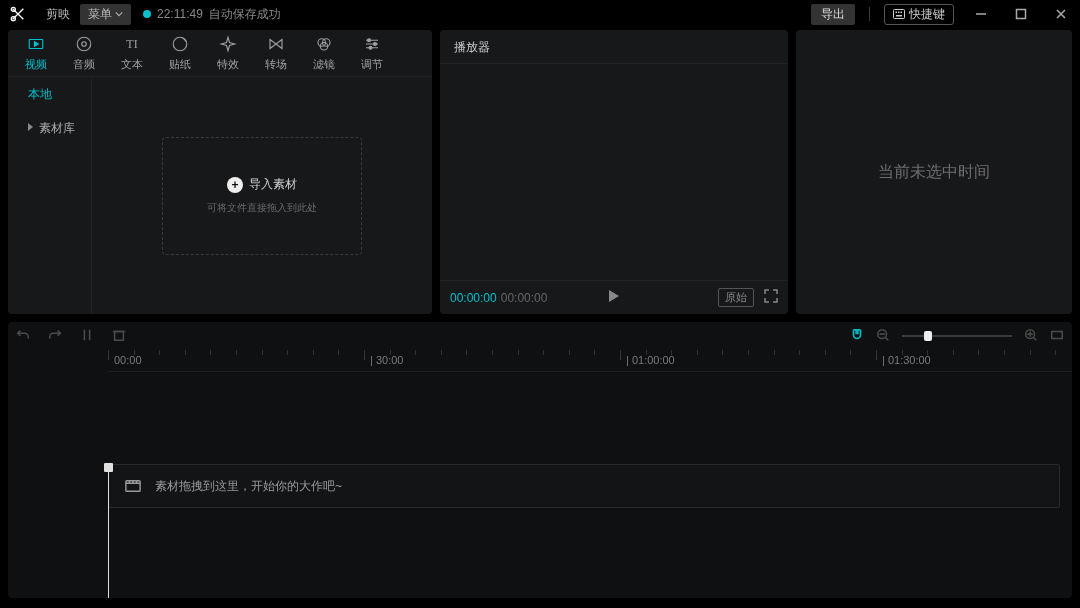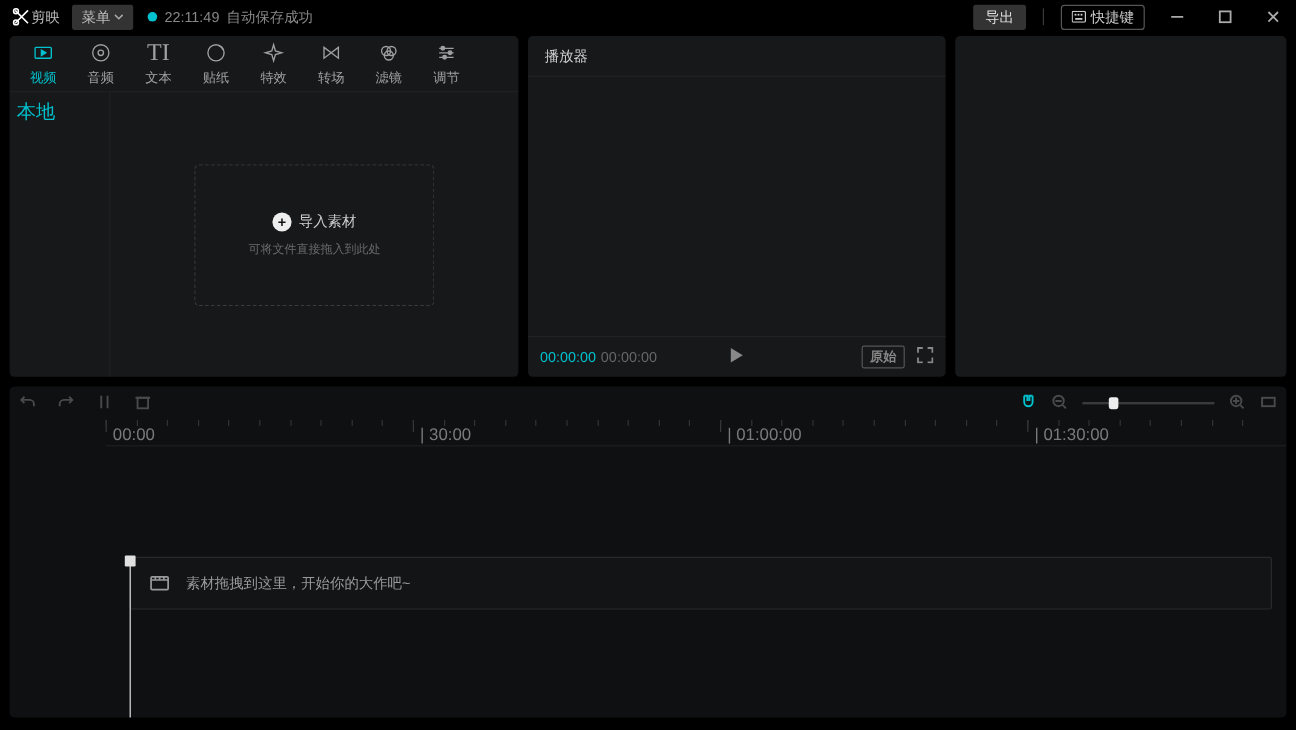--- a/index.html
+++ b/index.html
@@ -13,21 +13,21 @@
     position: relative;
   }
   
   .topbar {
     height: 28px;
     display: flex;
     align-items: center;
     padding: 0 6px;
     color: #bbb;
   }
-  .logo-wrap { display: flex; align-items: center; gap: 0; padding: 0 4px; }
+  .logo-wrap { display: flex; align-items: center; gap: 20px; padding: 0 4px; }
   .logo-svg { width: 16px; height: 16px; }
   .menu-pill {
     background: #333; color: #bbb;
     display: flex; align-items: center; gap: 3px;
     padding: 2px 8px; margin-left: 6px;
     border-radius: 2px;
   }
   .menu-pill .chev { width: 8px; height: 8px; }
   .autosave { display: flex; align-items: center; gap: 6px; margin-left: 12px; color: #888; }
   .dot-ok { width: 8px; height: 8px; border-radius: 50%; background: #00c1cd; }
@@ -58,21 +58,21 @@
   .cat {
     width: 48px; text-align: center; color: #a0a0a0; font-size: 11px;
   }
   .cat.active { color: #00c1cd; }
   .cat .icn { width: 20px; height: 20px; margin: 0 auto 3px auto; display: flex; align-items: center; justify-content: center; }
   .cat .icn svg { width: 18px; height: 18px; stroke: currentColor; fill: none; stroke-width: 1.5; }
   
   .media-body { flex: 1; display: flex; border-top: 1px solid #222; }
   .media-side { width: 84px; border-right: 1px solid #222; }
   .side-tab {
-    height: 34px; line-height: 34px; padding-left: 6px; color: #aaa; font-size: 16px;
+    height: 34px; line-height: 34px; padding-left: 20px; color: #aaa; font-size: 12px;
   }
   .side-tab.active { color: #00c1cd; }
   .side-tab .chev2 { display:inline-block; width:0;height:0;border-top:4px solid transparent;border-bottom:4px solid transparent;border-left:5px solid #888; margin-right:6px; vertical-align:1px;}
   .media-drop {
     flex: 1; display: flex; align-items: center; justify-content: center;
   }
   .drop-box {
     width: 200px; height: 118px;
     border: 1px dashed #3a3a3a; border-radius: 4px;
     display: flex; flex-direction: column; align-items: center; justify-content: center;
@@ -88,40 +88,40 @@
   .player-title { height: 34px; line-height: 34px; padding-left: 14px; color: #d0d0d0; border-bottom: 1px solid #222; }
   .player-stage { flex: 1; }
   .player-controls {
     height: 34px; display: flex; align-items: center; padding: 0 10px; color: #666;
     border-top: 1px solid #222;
   }
   .tc-cur { color: #00c1cd; }
   .tc-dur { margin-left: 4px; }
   .play-icn { position: absolute; left: 50%; transform: translateX(-50%); color: #888; }
   .player-controls .spacer { flex: 1; }
-  .orig-btn { border: 1px solid #555; color: #888; padding: 1px 6px; border-radius: 2px; margin-right: 10px; font-size: 11px; font-weight: bold;}
+  .orig-btn { border: 1px solid #555; color: #888; padding: 1px 6px; border-radius: 2px; margin-right: 10px; font-size: 11px;}
   .expand-icn { color: #888; }
   .inspector-msg { color: #6e6e6e; font-size: 16px; text-align: center; line-height: 1.6; }
   
   .timeline {
     position: relative; margin: 8px 8px 0 8px; height: 276px;
     background: #0f1011; border-radius: 4px; overflow: hidden;
   }
   .tl-toolbar {
     height: 28px; display: flex; align-items: center; padding: 0 8px;
     color: #4a4a4a; gap: 18px;
   }
   .tl-toolbar svg { width: 14px; height: 14px; stroke: currentColor; fill: none; stroke-width: 1.8; }
   .tl-toolbar .right { margin-left: auto; display: flex; align-items: center; gap: 12px; }
   .magnet { color: #00c1cd; }
   .zoom-line { width: 110px; height: 2px; background: #3a3a3a; position: relative; }
   .zoom-knob { position: absolute; left: 22px; top: -4px; width: 8px; height: 10px; background: #eee; border-radius: 2px; }
   .tl-ruler {
-    height: 22px; position: relative; color: #7a7a7a; font-size: 14px;
-    border-bottom: 1px solid #1e1e1e; margin-left: 80px; text-decoration: underline;
+    height: 22px; position: relative; color: #7a7a7a; font-size: 11px;
+    border-bottom: 1px solid #1e1e1e; margin-left: 100px; text-decoration: underline;
   }
   .ruler-mark { position: absolute; top: 0; height: 22px; }
   .ruler-mark .lbl { position: absolute; left: 6px; top: 4px; white-space: nowrap; }
   .ruler-mark::before {
     content:""; position:absolute; left:0; top:0; width:1px; height:10px; background:#3a3a3a;
   }
   .ruler-tick { position:absolute; top:0; width:1px; height:5px; background:#333; }
   .tl-body { position: relative; height: 224px; }
   .playhead {
     position: absolute; left: 100px; top: 0; bottom: 0; width: 1px; background: #e0e0e0;
@@ -209,21 +209,21 @@
       <div class="cat">
         <div class="icn">
             <svg viewBox="0 0 24 24">
               <circle cx="12" cy="12" r="9"></circle>
               <circle cx="12" cy="12" r="3"></circle>
             </svg>
           </div>
         <div>音频</div>
       </div>
       <div class="cat">
-        <div class="icn" style="font-family:serif;font-size:20px;color:#a0a0a0;">TI</div>
+        <div class="icn" style="font-family:serif;font-size:12px;color:#a0a0a0;">TI</div>
         <div>文本</div>
       </div>
       <div class="cat">
         <div class="icn">
             <svg viewBox="0 0 24 24">
               <circle cx="12" cy="12" r="9"></circle>
               <path d="M15 4 A9 9 0 0 1 20 9"></path>
             </svg>
           </div>
         <div>贴纸</div>
@@ -263,20 +263,23 @@
               <circle cx="10" cy="17" r="2" fill="currentColor"></circle>
             </svg>
           </div>
         <div>调节</div>
       </div>
     </div>
     <div class="media-body">
       <div class="media-side">
         <div class="side-tab active">
           <span>本地</span>
+        </div>
+        <div class="side-tab">
+          <span class="chev2"></span><span>素材库</span>
         </div>
       </div>
       <div class="media-drop">
         <div class="drop-box">
           <div class="plusrow">
             <span class="plus-circ">+</span>
             <span>导入素材</span>
           </div>
           <div class="hint2">可将文件直接拖入到此处</div>
         </div>
@@ -300,20 +303,21 @@
       <span class="expand-icn">
         <svg width="14" height="14" viewBox="0 0 14 14">
             <path d="M1 5 V1 H5 M9 1 H13 V5 M13 9 V13 H9 M5 13 H1 V9" stroke="#888" fill="none" stroke-width="1.5"></path>
           </svg>
       </span>
     </div>
   </div>
 
   <div class="panel inspector-panel">
     <div class="inspector-msg">
+      <div>当前未选中时间</div>
     </div>
   </div>
 </div>
 
 <div class="timeline">
   <div class="tl-toolbar">
     <span><svg viewBox="0 0 16 16">
           <path d="M5 3 L2 6 L5 9 M2 6 H10 A4 4 0 0 1 14 10 V12"></path>
         </svg></span>
     <span><svg viewBox="0 0 16 16">

